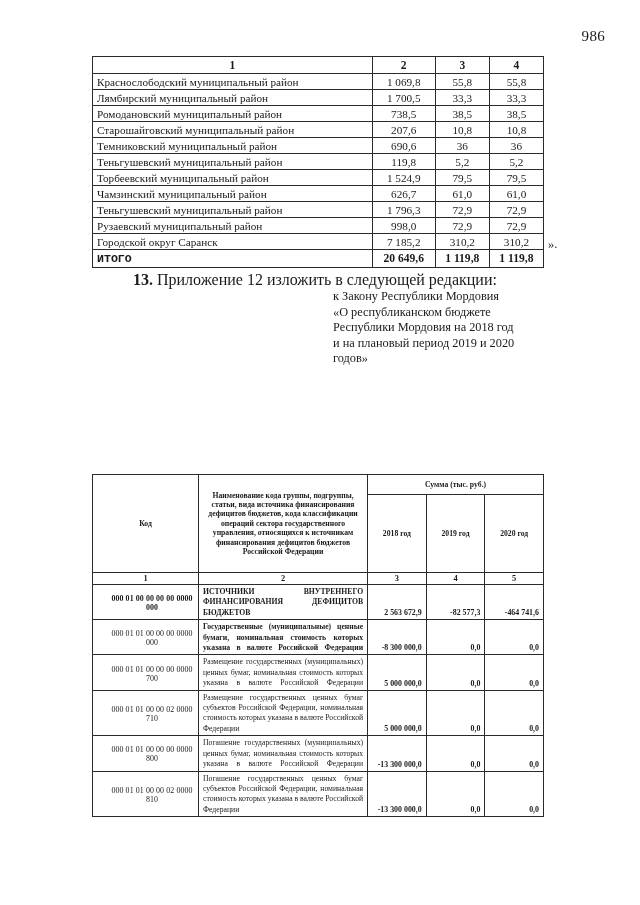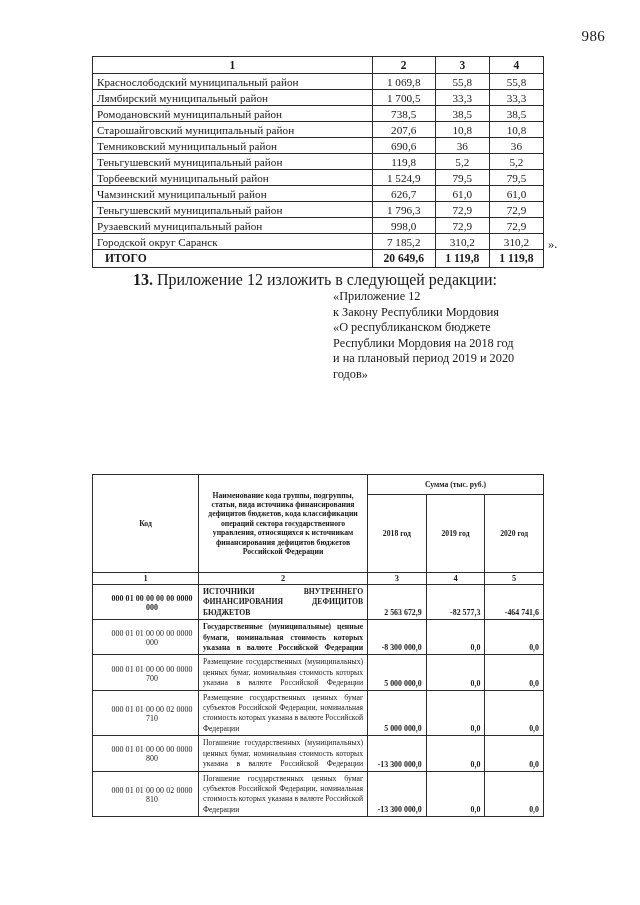--- a/index.html
+++ b/index.html
@@ -64,21 +64,21 @@
     text-align: center;
     font-weight: bold;
     font-size: 11.5px;
     height: 16px;
   }
   .t1 .total td {
     font-weight: bold;
     font-size: 11.6px;
     height: 17px;
   }
-  .t1 .total .c-name { padding-left: 12px; }
+  .t1 .total .c-name { padding-left: 4px; font-family: Liberation Mono, monospace; }
 
   .quote-close {
     position: absolute;
     left: 548px;
     top: 237px;
     font-size: 12.5px;
   }
 
   
   .para13 {
@@ -275,21 +275,20 @@
     </table>
   </div>
 
   <div class="quote-close">».</div>
 
   <div class="para13">
     <b>13.</b><span>&nbsp;</span><span>Приложение 12 изложить в следующей редакции:</span>
   </div>
 
   <div class="appendix-ref">
-    <div>«Приложение 12</div>
     <div>к Закону Республики Мордовия</div>
     <div>«О республиканском бюджете</div>
     <div>Республики Мордовия на 2018 год</div>
     <div>и на плановый период 2019 и 2020</div>
     <div>годов»</div>
   </div>
 
 
   <div class="table2-wrap">
     <table class="doc-table t2">

